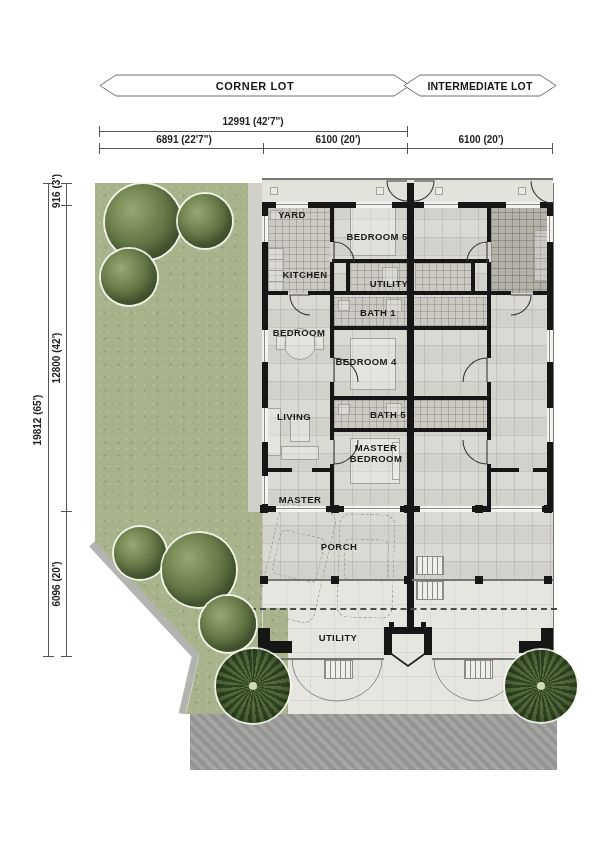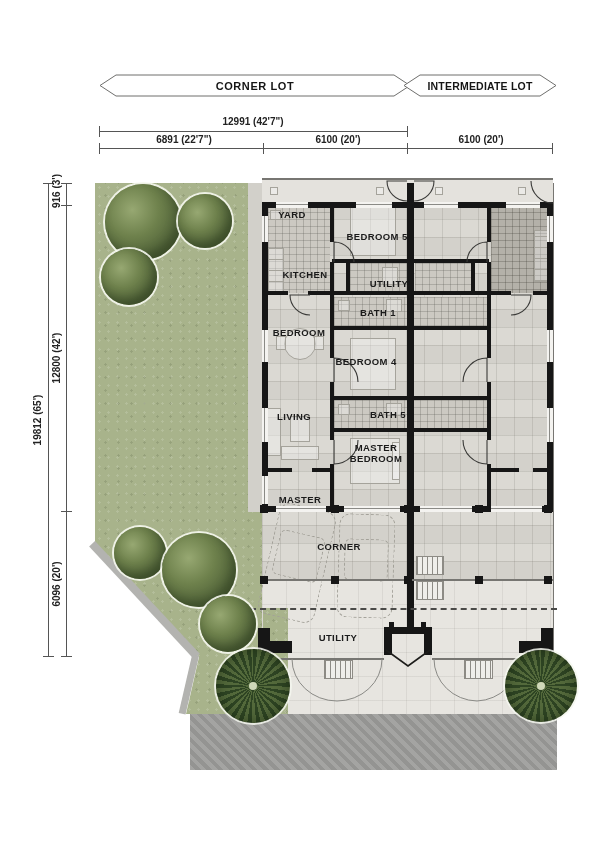--- a/index.html
+++ b/index.html
@@ -285,16 +285,16 @@
   <span class="lab" style="left:377px;top:237px;">BEDROOM 5</span>
   <span class="lab" style="left:389px;top:284px;">UTILITY</span>
   <span class="lab" style="left:378px;top:313px;">BATH 1</span>
   <span class="lab" style="left:299px;top:333px;">BEDROOM</span>
   <span class="lab" style="left:366px;top:362px;">BEDROOM 4</span>
   <span class="lab" style="left:294px;top:417px;">LIVING</span>
   <span class="lab" style="left:388px;top:415px;">BATH 5</span>
   <span class="lab" style="left:376px;top:453px;">MASTER
 BEDROOM</span>
   <span class="lab" style="left:300px;top:500px;">MASTER</span>
-  <span class="lab" style="left:339px;top:547px;">CORNER</span>
+  <span class="lab" style="left:339px;top:547px;">PORCH</span>
   <span class="lab" style="left:338px;top:638px;">UTILITY</span>
 
 </div>
 
 </body></html>

